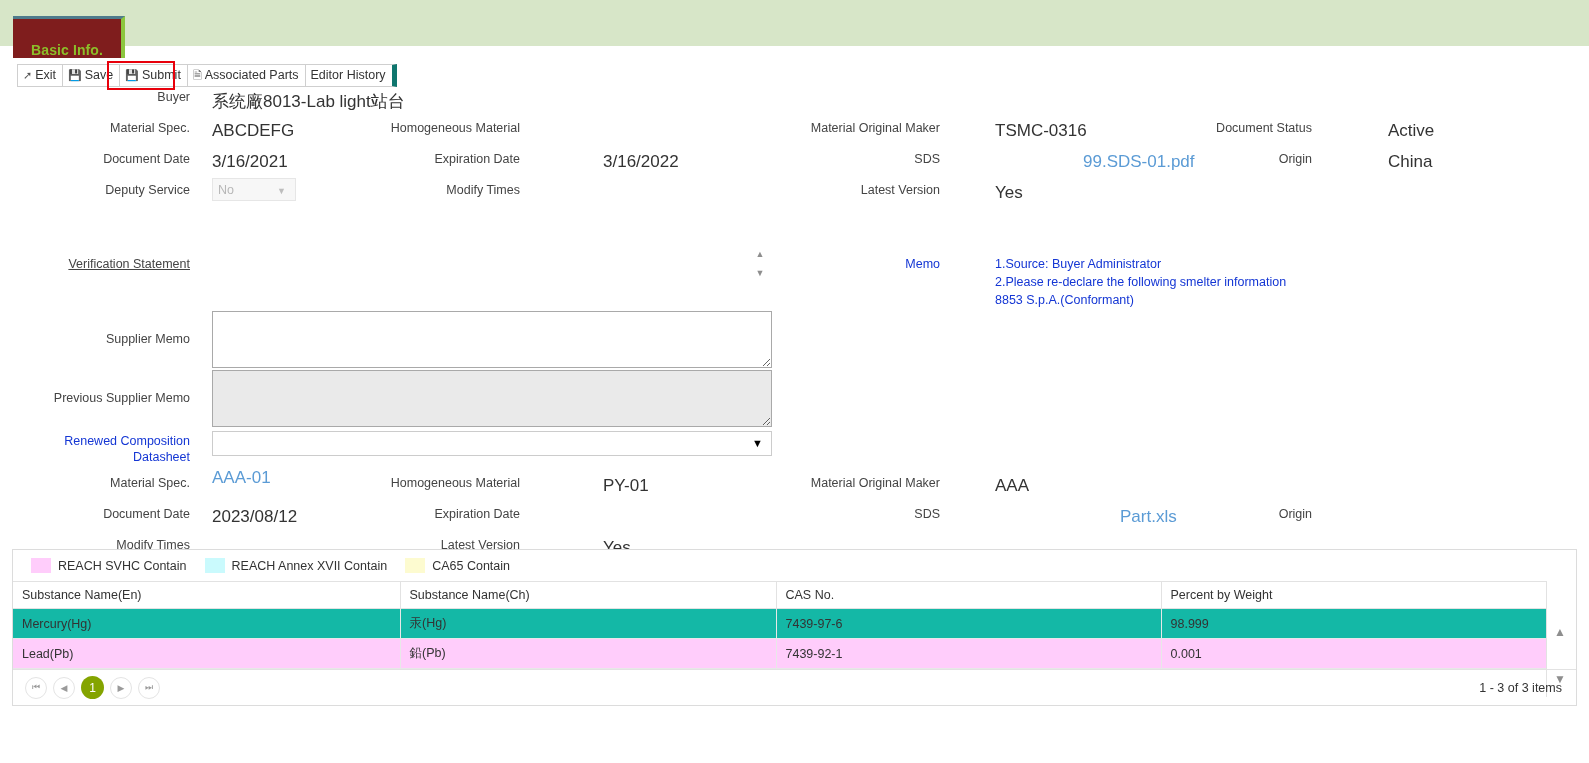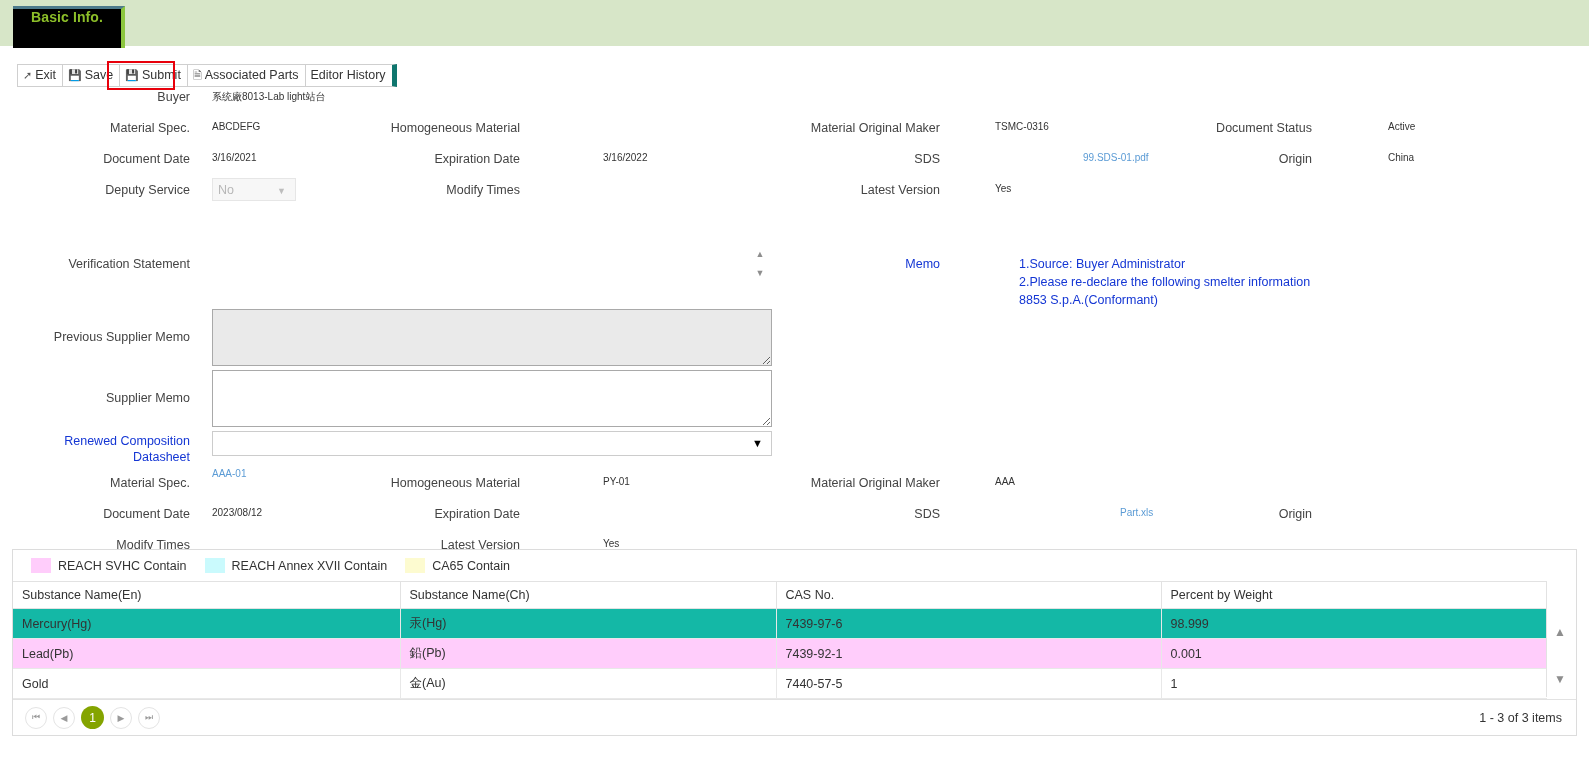--- a/index.html
+++ b/index.html
@@ -18,28 +18,28 @@
   
   .tab-strip {
     height: 47px;
     background: #d7e6c8;
     position: relative;
     border-bottom: 1px solid #ffffff;
   }
   .tab {
     position: absolute;
     left: 13px;
-    top: 6px;
+    top: 16px;
     width: 112px;
     height: 42px;
-    background: #000000;
+    background: #7f1d1d;
     border-top: 3px solid #4e7b8c;
     border-right: 4px solid #8cc63e;
     display: flex;
-    align-items: flex-start;
+    align-items: flex-end;
     justify-content: center;
   }
   .tab-label {
     color: #8cbe29;
     font-weight: bold;
     font-size: 14px;
     letter-spacing: .1px;
   }
 
   
@@ -88,26 +88,26 @@
   .lbl {
     position: absolute;
     text-align: right;
     color: #444;
     font-size: 12.5px;
     white-space: nowrap;
   }
   .val {
     position: absolute;
     color: #333;
-    font-size: 10px;
+    font-size: 17px;
     white-space: nowrap;
   }
   .lnk2 { color: #5b9bd5; }
   .bluelbl { color: #1436d4; }
-  .memo-txt { color: #1436d4; font-size: 12.5px; margin-left: 24px; }
+  .memo-txt { color: #1436d4; font-size: 12.5px; }
 
   
   .c1-l { left: 0; width: 190px; }
   .c1-v { left: 212px; }
   .c2-l { left: 330px; width: 190px; }
   .c2-v { left: 603px; }
   .c3-l { left: 700px; width: 240px; }
   .c3-v { left: 995px; }
   .c4-l { left: 1120px; width: 192px; }
   .c4-v { left: 1388px; }
@@ -368,42 +368,42 @@
       <option>No</option>
     </select>
     <span class="mini-arrow">▼</span>
     <span class="lbl c2-l">Modify Times</span>
     <span class="val c2-v"></span>
     <span class="lbl c3-l">Latest Version</span>
     <span class="val c3-v">Yes</span>
   </div>
 
   <div class="frow" style="height:95px;">
-    <span class="lbl c1-l" style="top:43px;">Verification Statement</span>
+    <span class="lbl c1-l" style="top:43px;text-decoration:underline;">Verification Statement</span>
     <span class="val c1-v" style="top:43px;"></span>
     <div class="spinner" style="top:35px;">
       <div>▲</div>
       <div style="margin-top:9px;">▼</div>
     </div>
     <span class="lbl c3-l bluelbl" style="top:43px;">Memo</span>
     <div style="position:absolute; left:995px; top:43px;">
       <div class="memo-txt">1.Source: Buyer Administrator</div>
       <div class="memo-txt" style="margin-top:4px;">2.Please re-declare the following smelter information</div>
       <div class="memo-txt" style="margin-top:4px;">8853 S.p.A.(Conformant)</div>
     </div>
   </div>
 
+  <div class="frow" style="height:59px; margin-top:2px;">
+    <span class="lbl c1-l" style="top:21px;">Supplier Memo</span>
+    <textarea class="memo-box" style="top: 0px;"></textarea>
+  </div>
+
   <div class="frow" style="height:59px;">
     <span class="lbl c1-l" style="top:21px;">Previous Supplier Memo</span>
     <textarea class="memo-box ro" style="top: 0px;" readonly=""></textarea>
-  </div>
-
-  <div class="frow" style="height:59px; margin-top:2px;">
-    <span class="lbl c1-l" style="top:21px;">Supplier Memo</span>
-    <textarea class="memo-box" style="top: 0px;"></textarea>
   </div>
 
   <div class="frow" style="height:45px; margin-top:2px;">
     <div class="lbl c1-l bluelbl" style="top:2px; line-height:16px;">
       <div>Renewed Composition</div>
       <div>Datasheet</div>
     </div>
     <select class="wide" style="top:0;">
       <option></option>
     </select>
@@ -477,26 +477,20 @@
           <td>汞(Hg)</td>
           <td>7439-97-6</td>
           <td>98.999</td>
         </tr>
         <tr class="row-pink">
           <td>Lead(Pb)</td>
           <td>鉛(Pb)</td>
           <td>7439-92-1</td>
           <td>0.001</td>
         </tr>
-        <tr class="row-plain">
-          <td>Gold</td>
-          <td>金(Au)</td>
-          <td>7440-57-5</td>
-          <td>1</td>
-        </tr>
       </tbody>
     </table>
     <div class="vscroll">
       <span class="vs-up">▲</span>
       <span class="vs-down">▼</span>
     </div>
   </div>
 
   <div class="pager">
     <div class="pg-btn">

